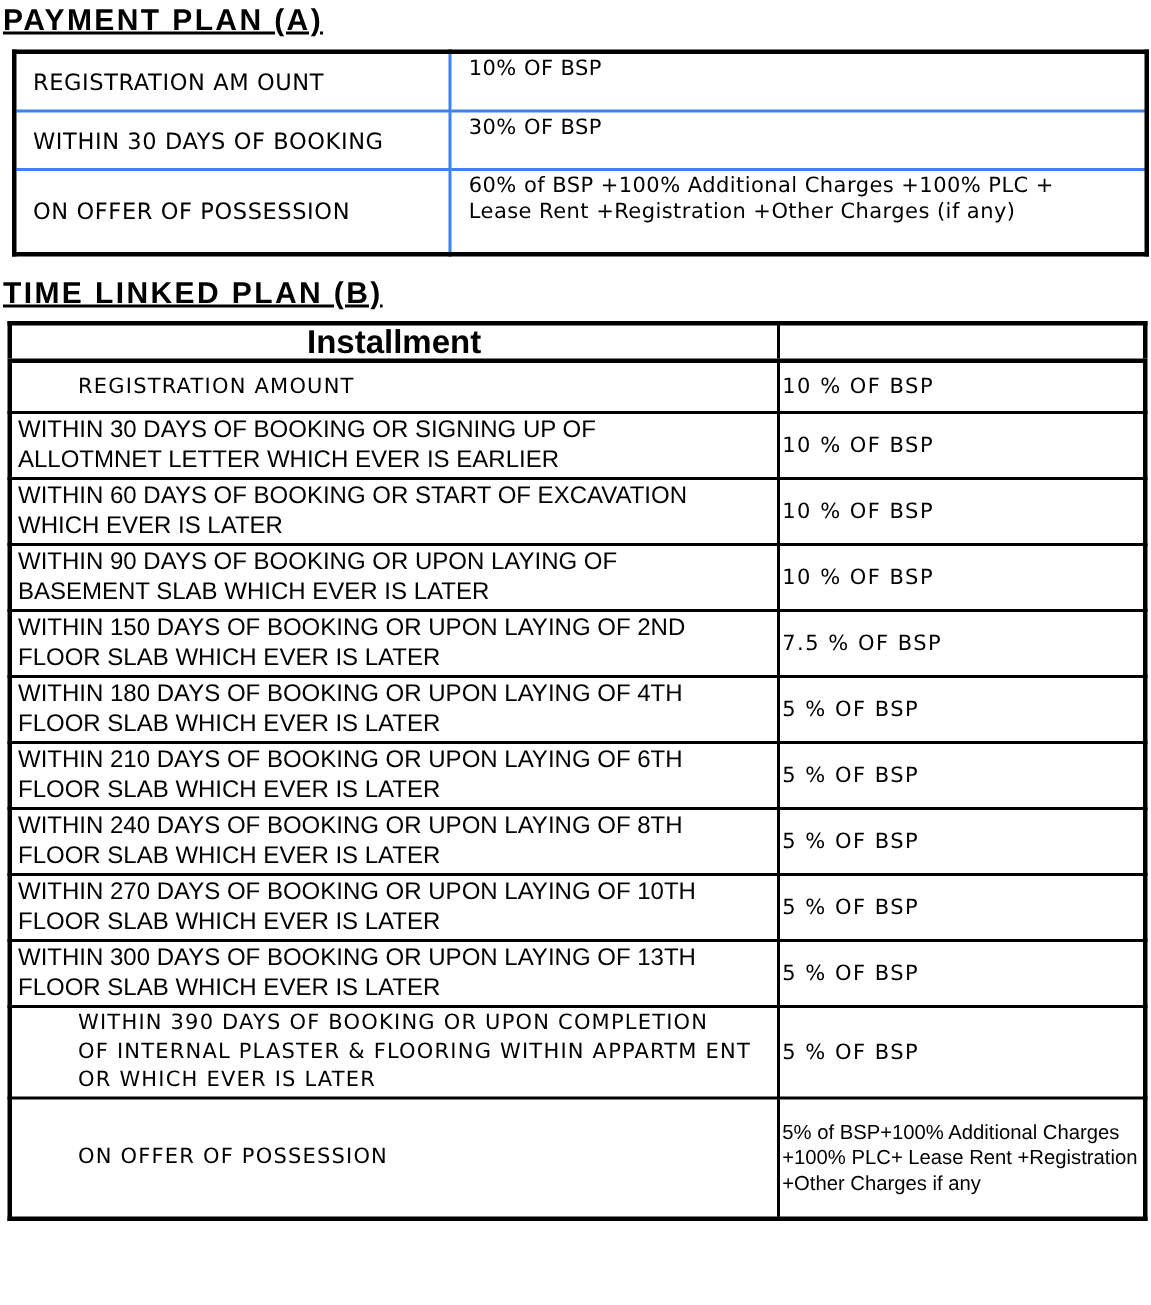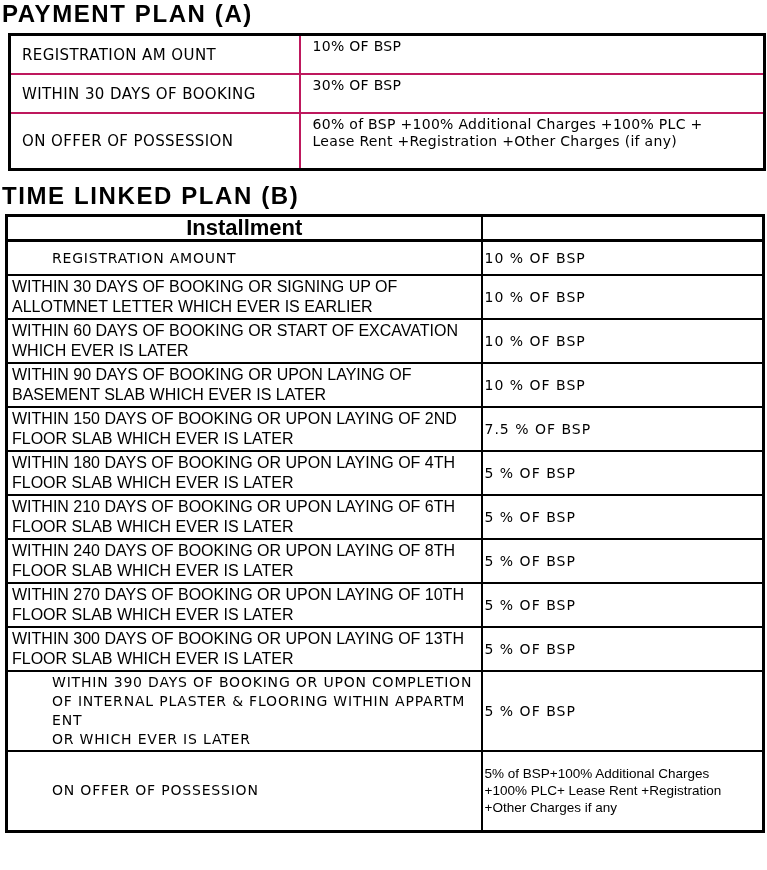--- a/index.html
+++ b/index.html
@@ -4,34 +4,35 @@
 <style>
   * { box-sizing: border-box; }
   html, body {
     margin: 0; padding: 0;
     width: 767px; height: 870px;
     background: #ffffff; color: #000000;
     font-family: "Liberation Sans", sans-serif;
     overflow: hidden;
   }
   .doc-title {
-    font-size: 24px;
+    font-size: 20px;
     font-weight: bold;
     letter-spacing: 1.6px;
     margin: 2px 10px 7px 2px;
     line-height: 24px;
     font-family: "Liberation Sans", sans-serif;
+    text-decoration: underline;
   }
   .doc-title.second { margin-top: 13px; margin-bottom: 6px; }
 
   table { border-collapse: collapse; table-layout: fixed; }
 
   
   .plan-a { margin-left: 8px; width: 758px; border: 3px solid #000; }
-  .plan-a td { border: 2px solid #be185d; vertical-align: middle; }
+  .plan-a td { border: 2px solid #3b82f6; vertical-align: middle; }
   .pa-label {
     width: 290px;
     font-family: "DejaVu Sans", sans-serif;
     font-size: 15px; letter-spacing: 0.4px;
     padding: 2px 4px 2px 11px;
   }
   .pa-value {
     font-family: "DejaVu Sans", sans-serif;
     font-size: 14px; letter-spacing: 0.3px;
     line-height: 17px;
@@ -46,21 +47,21 @@
   .plan-b th, .plan-b td { border: 2px solid #000; }
   .pb-head th {
     height: 24px;
     font-size: 22px; font-weight: bold;
     text-align: center; vertical-align: middle;
     border-bottom: 3px solid #000;
     padding: 1px 0;
     font-family: "Liberation Sans", sans-serif;
   }
   .pb-label {
-    width: 475px;
+    width: 512px;
     font-size: 16px; line-height: 20px;
     padding: 1px 4px 1px 4px;
     white-space: pre-line;
     vertical-align: middle; text-align: left;
   }
   .pb-value {
     font-family: "DejaVu Sans", sans-serif;
     font-size: 14px; letter-spacing: 1px;
     text-align: left; vertical-align: middle;
     white-space: pre-line;

